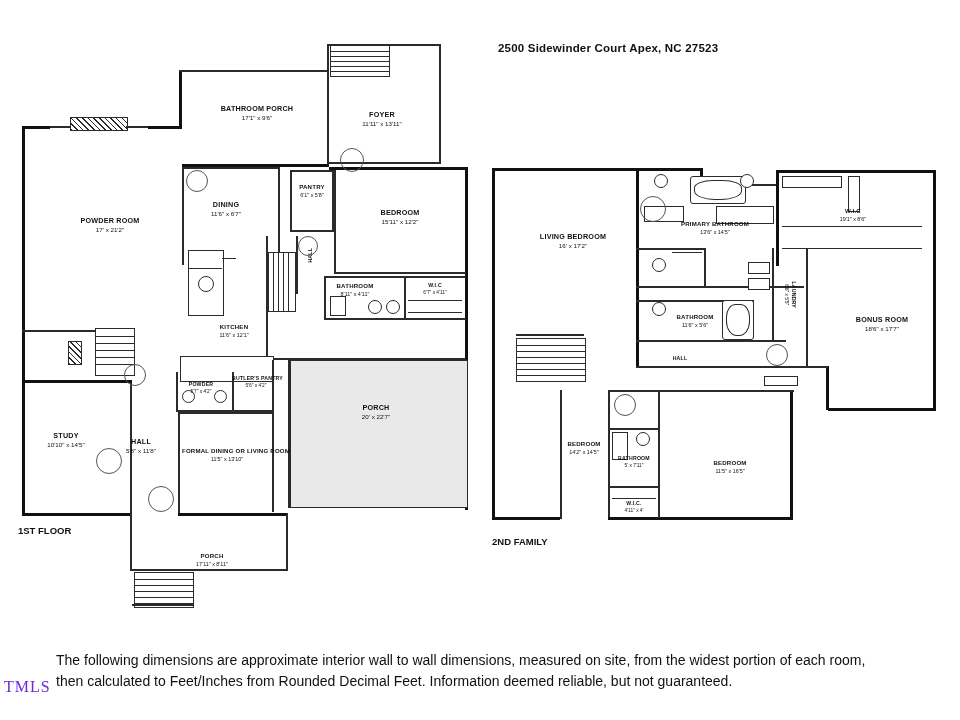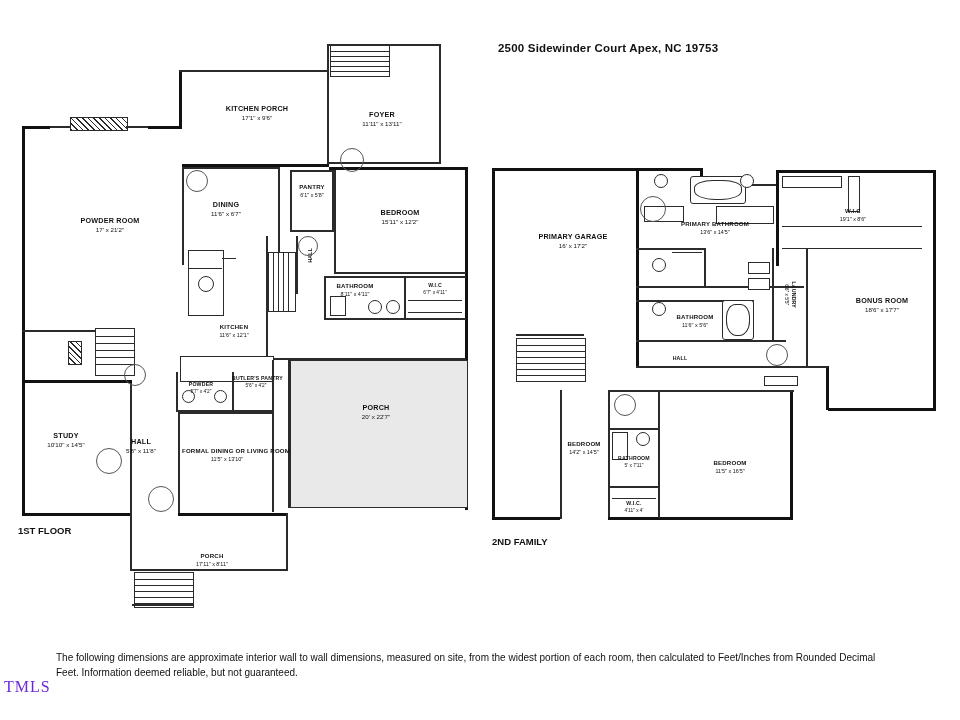--- a/index.html
+++ b/index.html
@@ -3,21 +3,21 @@
 <meta charset="utf-8">
 <style>
   html,body{margin:0;padding:0;background:#ffffff;}
   body{width:960px;height:720px;overflow:hidden;font-family:"Liberation Sans",sans-serif;color:#111;}
   #page{position:relative;width:960px;height:720px;}
 
   .addr{position:absolute;left:498px;top:42px;font-size:11.5px;font-weight:bold;letter-spacing:.2px;color:#111;}
 
   .floorlabel{position:absolute;font-size:9.5px;font-weight:bold;color:#111;}
 
-  .disclaimer{position:absolute;left:56px;top:650px;width:840px;font-size:10px;line-height:1.5;color:#111;}
+  .disclaimer{position:absolute;left:56px;top:650px;width:840px;font-size:14px;line-height:1.5;color:#111;}
 
   .mls{position:absolute;left:4px;top:678px;font-size:16px;letter-spacing:1px;color:#6d28d9;font-family:"Liberation Serif",serif;}
 
   
   .w{position:absolute;background:#111;}              
   .tw{position:absolute;background:#2b2b2b;}          
   .fill{position:absolute;background:#ffffff;border:1px solid #2b2b2b;}
   .gray{position:absolute;background:#e9e9e9;border:1px solid #2b2b2b;}
   .hatch{position:absolute;border:1px solid #2b2b2b;
      background:repeating-linear-gradient(45deg,#2b2b2b 0 1px,#ffffff 1px 4px);}
@@ -40,21 +40,21 @@
 
   .fixt{position:absolute;border:1px solid #2b2b2b;border-radius:50%;background:#fff;}
   .tub{position:absolute;border:1.5px solid #2b2b2b;border-radius:3px;background:#fff;}
   .tub::after{content:"";position:absolute;inset:3px;border:1px solid #2b2b2b;border-radius:40% 40% 45% 45%;}
 </style>
 </head>
 <body>
 
 <div id="page">
 
-  <div class="addr">2500 Sidewinder Court  Apex, NC  19753</div>
+  <div class="addr">2500 Sidewinder Court  Apex, NC  27523</div>
 
   <div>
 
     <div class="w" style="left:22px;top:126px;width:3px;height:390px;"></div>
     <div class="w" style="left:22px;top:126px;width:28px;height:3px;"></div>
     <div class="w" style="left:148px;top:126px;width:34px;height:3px;"></div>
     <div class="w" style="left:179px;top:70px;width:3px;height:59px;"></div>
     <div class="tw" style="left:179px;top:70px;width:150px;height:2px;"></div>
     <div class="tw" style="left:327px;top:44px;width:2px;height:120px;"></div>
     <div class="tw" style="left:327px;top:44px;width:114px;height:2px;"></div>
@@ -158,21 +158,21 @@
     <div class="tw" style="left:274px;top:358px;width:192px;height:2px;"></div>
 
     <div class="darc" style="left:186px;top:170px;width:22px;height:22px;"></div>
     <div class="darc" style="left:340px;top:148px;width:24px;height:24px;"></div>
     <div class="darc" style="left:124px;top:364px;width:22px;height:22px;"></div>
     <div class="darc" style="left:96px;top:448px;width:26px;height:26px;"></div>
     <div class="darc" style="left:148px;top:486px;width:26px;height:26px;"></div>
     <div class="darc" style="left:298px;top:236px;width:20px;height:20px;"></div>
 
     <div class="rm" style="left:210px;top:104px;width:94px;">
-      <span class="n">KITCHEN PORCH</span>
+      <span class="n">BATHROOM PORCH</span>
         <span class="d">17'1" x 9'6"</span>
     </div>
     <div class="rm" style="left:340px;top:110px;width:84px;">
       <span class="n">FOYER</span>
         <span class="d">11'11" x 13'11"</span>
     </div>
     <div class="rm" style="left:60px;top:216px;width:100px;">
       <span class="n">POWDER ROOM</span>
         <span class="d">17' x 21'2"</span>
     </div>
@@ -299,36 +299,36 @@
     <div class="fill" style="left:764px;top:376px;width:32px;height:8px;"></div>
 
     <div class="tw" style="left:608px;top:428px;width:52px;height:2px;"></div>
     <div class="tw" style="left:658px;top:392px;width:2px;height:126px;"></div>
     <div class="tw" style="left:608px;top:486px;width:52px;height:2px;"></div>
     <div class="fixt" style="left:636px;top:432px;width:12px;height:12px;"></div>
     <div class="fill" style="left:612px;top:432px;width:14px;height:26px;"></div>
     <div class="tw" style="left:612px;top:498px;width:44px;height:1px;"></div>
 
     <div class="rm" style="left:518px;top:232px;width:110px;">
-      <span class="n">PRIMARY GARAGE</span>
+      <span class="n">LIVING BEDROOM</span>
         <span class="d">16' x 17'2"</span>
     </div>
     <div class="rm sm" style="left:660px;top:220px;width:110px;">
       <span class="n">PRIMARY BATHROOM</span>
         <span class="d">13'6" x 14'5"</span>
     </div>
     <div class="rm sm" style="left:810px;top:207px;width:86px;">
       <span class="n">W.I.C</span>
         <span class="d">19'1" x 8'6"</span>
     </div>
     <div class="rm xs" style="left:760px;top:288px;width:60px;transform:rotate(90deg);">
       <span class="n">LAUNDRY</span>
         <span class="d">6'6" x 5'5"</span>
     </div>
-    <div class="rm" style="left:826px;top:296px;width:112px;">
+    <div class="rm" style="left:826px;top:315px;width:112px;">
       <span class="n">BONUS ROOM</span>
         <span class="d">18'6" x 17'7"</span>
     </div>
     <div class="rm sm" style="left:660px;top:313px;width:70px;">
       <span class="n">BATHROOM</span>
         <span class="d">11'6" x 5'6"</span>
     </div>
     <div class="rm xs" style="left:656px;top:355px;width:48px;">
       <span class="n">HALL</span>
     </div>

